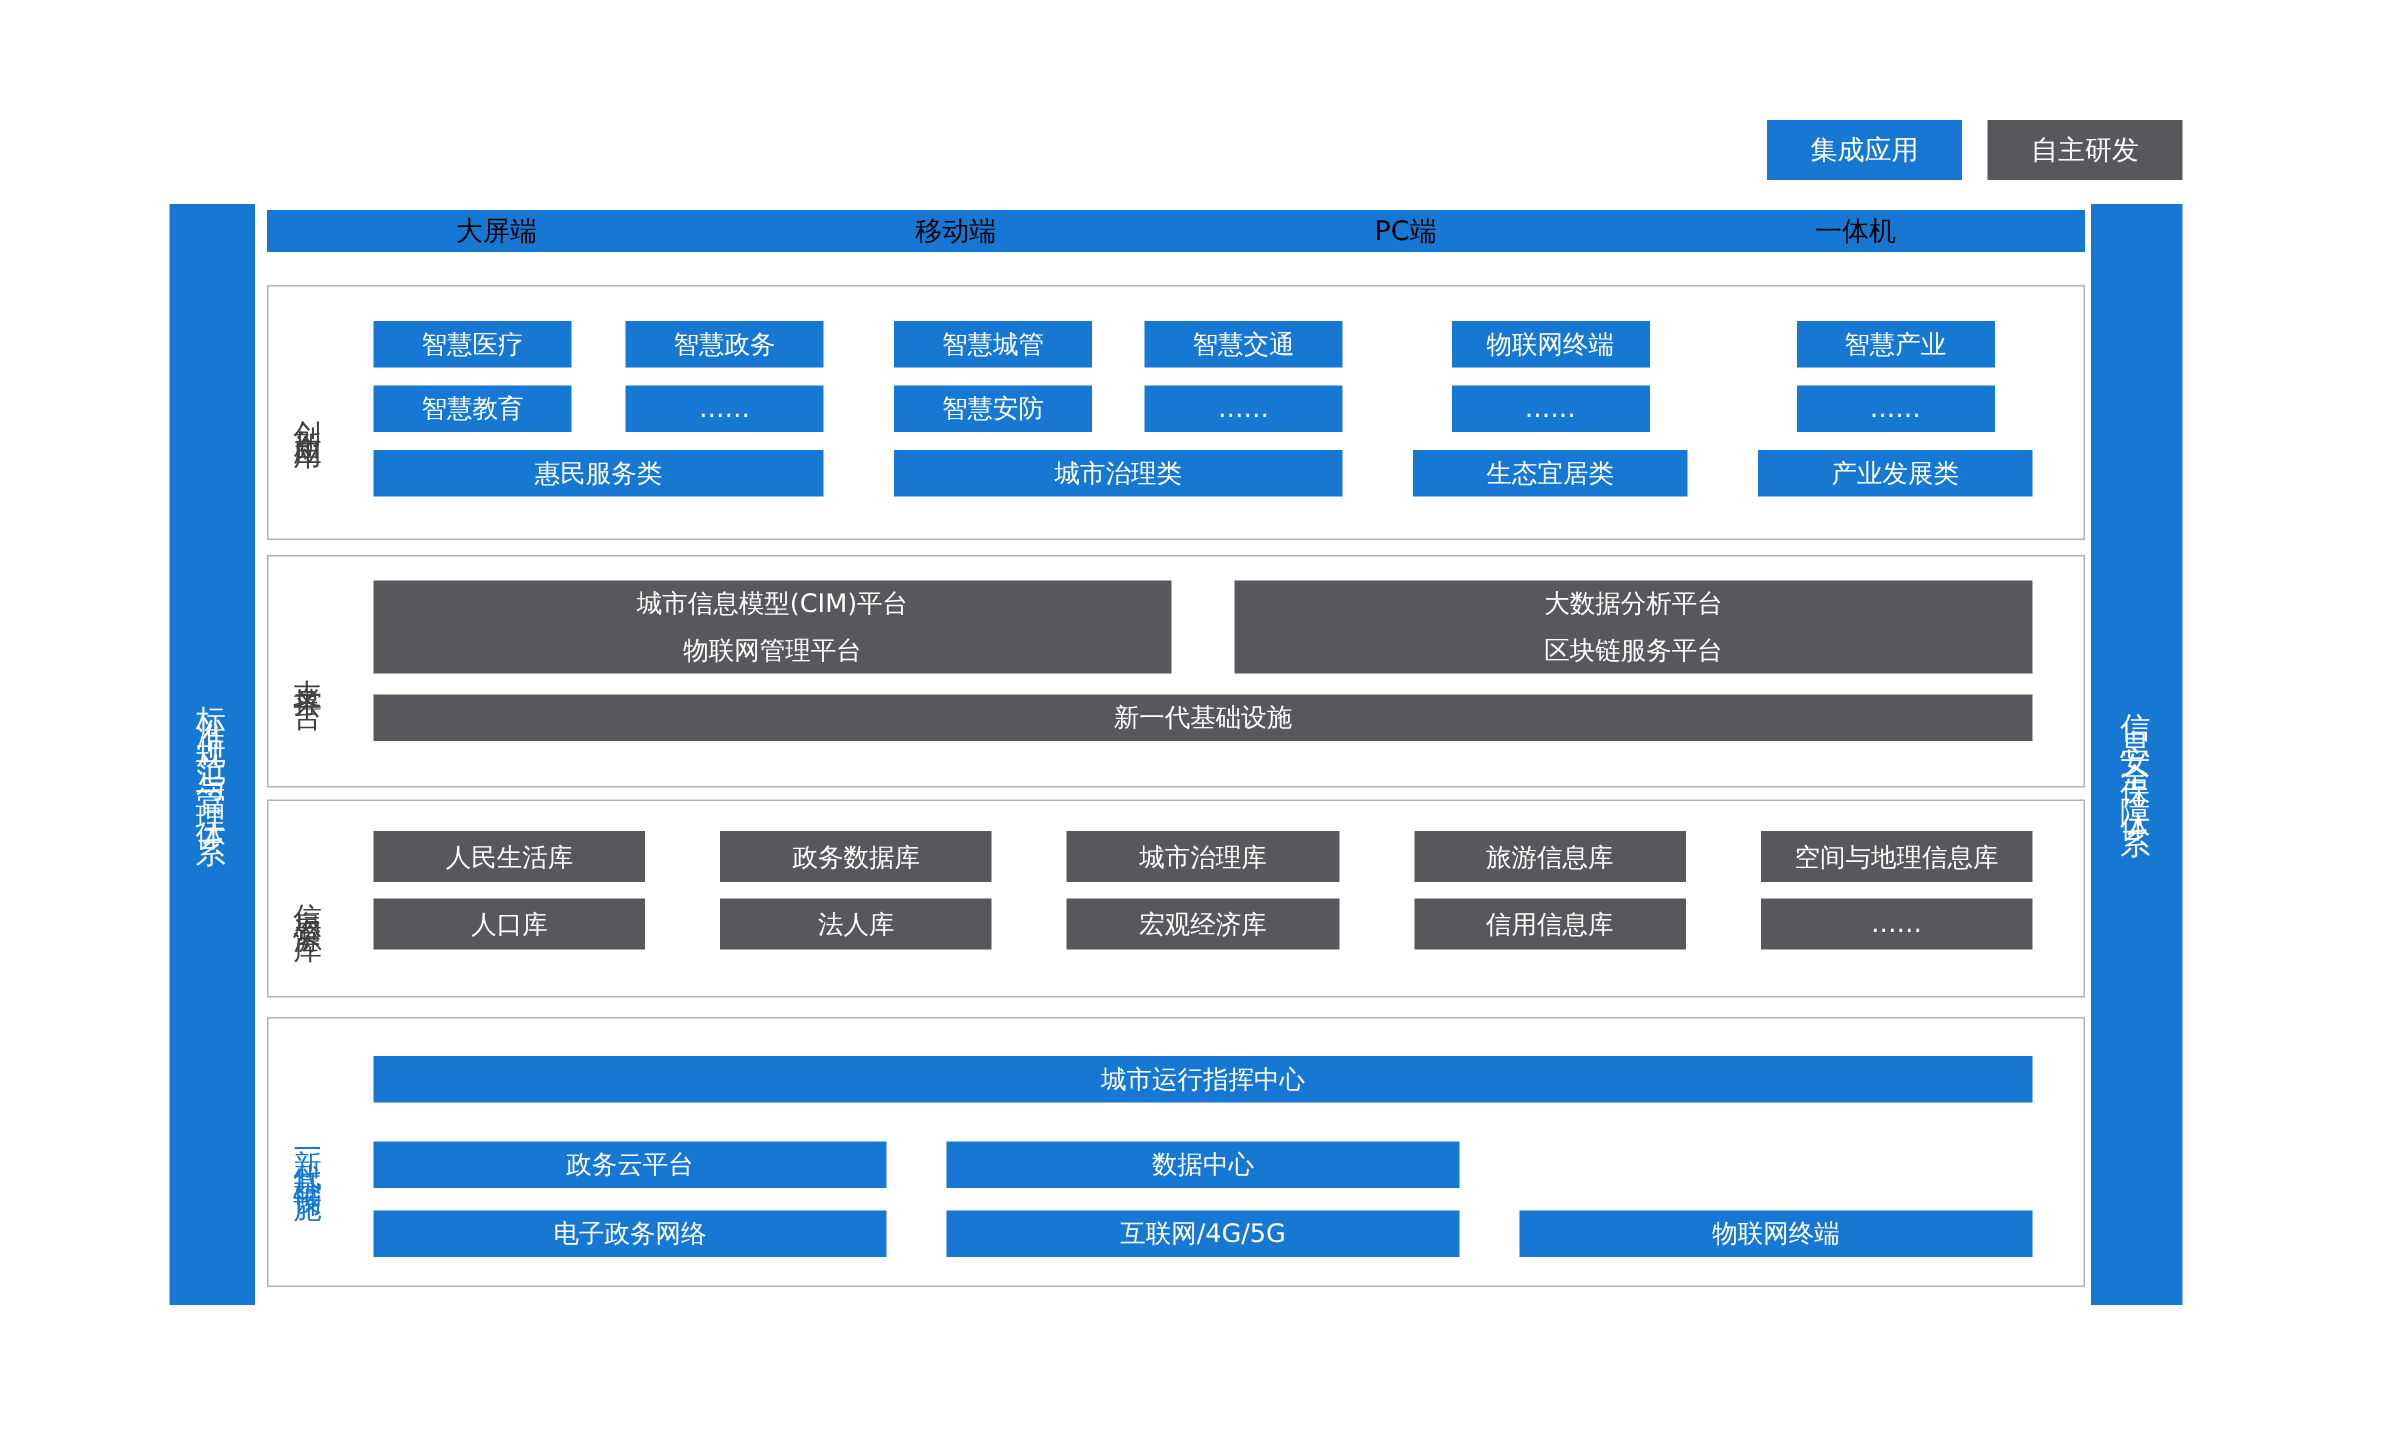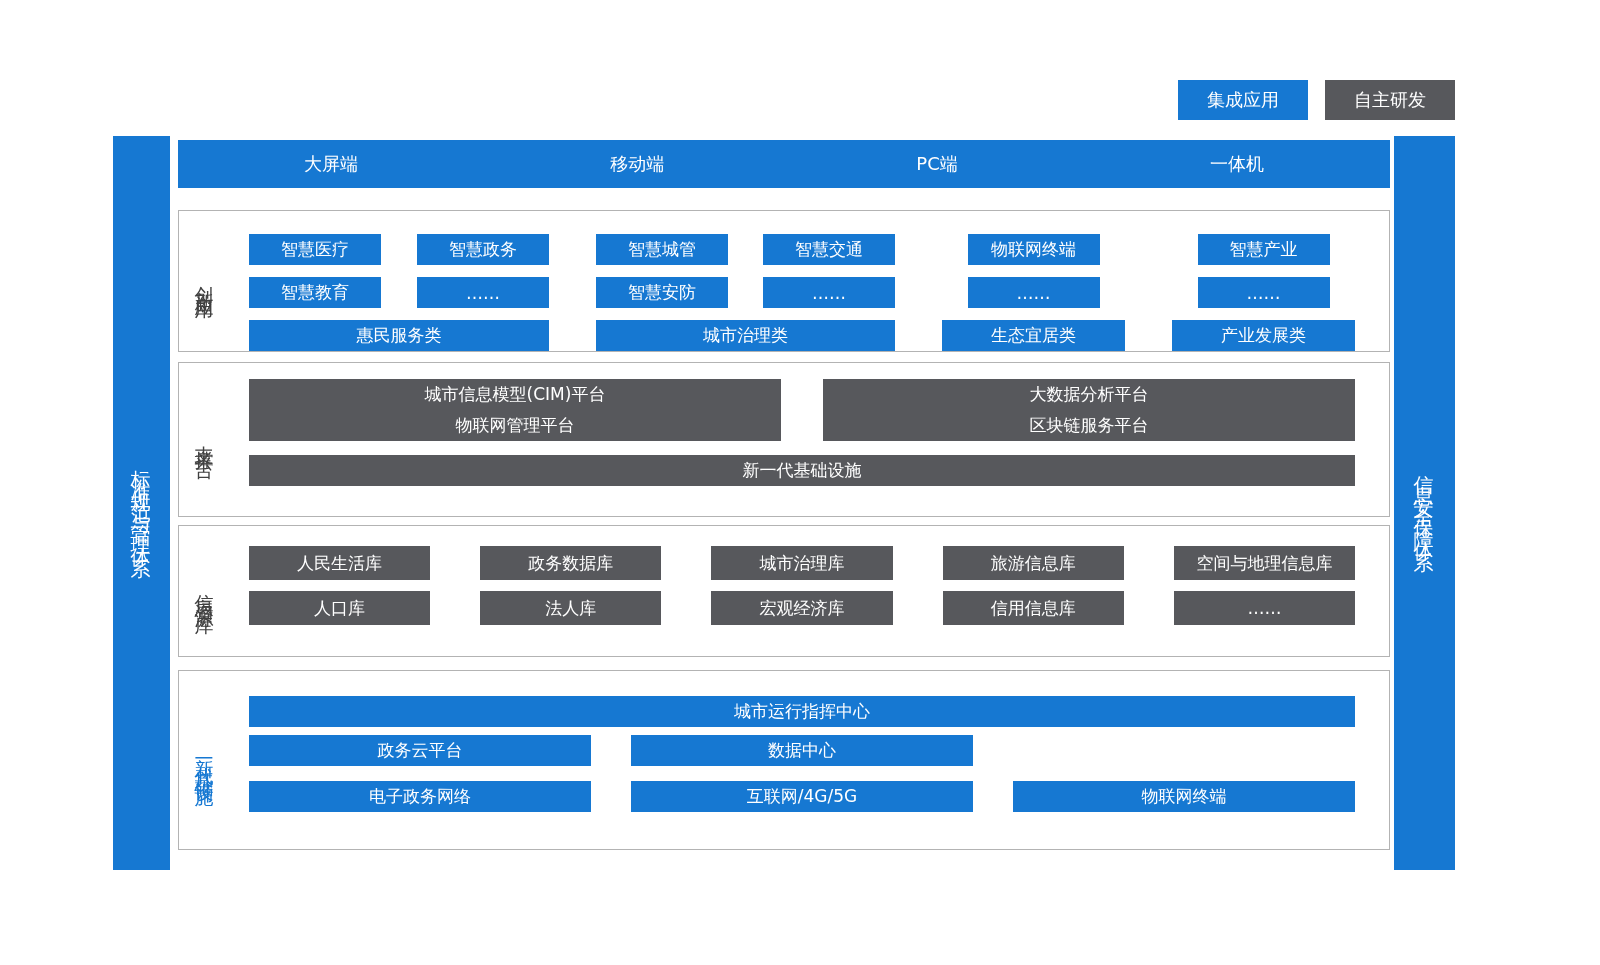--- a/index.html
+++ b/index.html
@@ -17,56 +17,56 @@
   
   .side-bar { position:absolute; top:136px; height:734px; background:var(--blue);
               display:flex; align-items:center; justify-content:center; }
   .side-bar.left  { left:113px;  width:57px; }
   .side-bar.right { left:1394px; width:61px; }
   .v-text { writing-mode:vertical-rl; text-orientation:upright; color:#ffffff;
             font-size:20px; letter-spacing:11px; }
 
   
   .main { position:absolute; left:178px; top:140px; width:1212px; }
-  .terminal-bar { height:48px; background:var(--blue); display:flex; align-items:center;
-                  justify-content:space-around; color:#ffffff; font-size:18px; }
+  .terminal-bar { height:28px; background:var(--blue); display:flex; align-items:center;
+                  justify-content:space-around; color:#000000; font-size:18px; }
 
   .panel { position:relative; border:1px solid #b3b3b3; background:#ffffff;
            padding-left:70px; padding-right:34px; }
   .sec-label { position:absolute; left:13px; top:50%; transform:translateY(-50%);
                writing-mode:vertical-rl; text-orientation:upright;
                font-size:19px; color:#404040; letter-spacing:5px; }
   .sec-label.blue-text { color:var(--blue); }
 
   .btn { display:flex; align-items:center; justify-content:center; color:#ffffff;
          font-size:17px; height:31px; white-space:nowrap; }
   .btn.blue { background:var(--blue); }
   .btn.dark { background:var(--dark); }
   .fullw { width:100%; }
   .w132 { width:132px; }
 
   
-  .s1 { margin-top:22px; height:142px; padding-top:23px; }
+  .s1 { margin-top:22px; height:170px; padding-top:23px; }
   .s1-grid { display:grid; grid-template-columns:300px 299px 183px 183px; column-gap:47px; }
   .s1-group .row { display:flex; margin-bottom:12px; }
   .row.pair { justify-content:space-between; }
   .row.centered { justify-content:center; }
 
   
   .s2 { margin-top:10px; height:155px; padding-top:16px; }
   .s2-grid { display:grid; grid-template-columns:repeat(2,1fr); column-gap:42px; margin-bottom:14px; }
 
   
   .s3 { margin-top:8px; height:132px; padding-top:20px; }
   .s3-grid { display:grid; grid-template-columns:repeat(5,1fr); column-gap:50px; margin-bottom:11px; }
   .s3 .btn { height:34px; }
 
   
   .s4 { margin-top:13px; height:180px; padding-top:25px; }
-  .s4-row1 { margin-bottom:8px; display:flex; }
+  .s4-row1 { margin-bottom:26px; display:flex; }
   .s4-grid { display:grid; grid-template-columns:repeat(3,1fr); column-gap:104px; margin-bottom:15px;gap:40px; }
 </style>
 </head>
 <body>
 
 <div class="canvas">
 
   <div class="legend">
     <div class="legend-item blue-bg">集成应用</div>
     <div class="legend-item dark-bg">自主研发</div>

